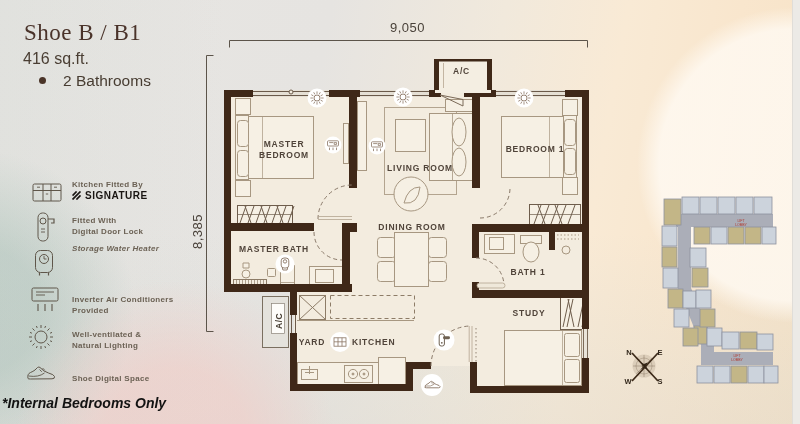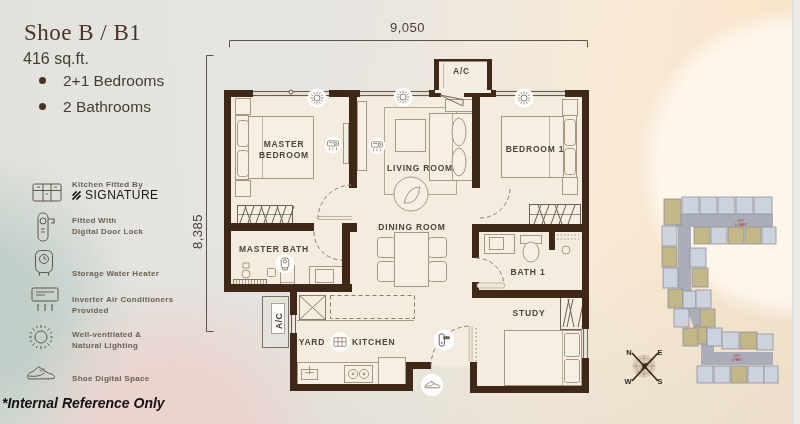--- a/index.html
+++ b/index.html
@@ -16,57 +16,56 @@
   #rightstrip{position:absolute;right:0;top:0;width:7px;height:424px;background:#eceae6;border-left:1px solid #e0ddd8;}
   .title{position:absolute;left:24px;top:20px;font-family:"Liberation Serif",serif;
     font-size:23px;color:#4a332a;letter-spacing:0.5px;}
   .sqft{position:absolute;left:23px;top:50px;font-size:16px;color:#4a3e33;}
   .bullets{position:absolute;left:39px;top:72px;font-size:15.5px;color:#473c31;}
   .bullets div{margin-bottom:8px;}
   .bullets span.dot{display:inline-block;width:7px;height:7px;border-radius:50%;background:#4a3428;
     margin-right:17px;vertical-align:2px;}
   .feat{position:absolute;left:0;top:0;width:200px;}
   .fitem{position:absolute;left:72px;font-size:8px;font-weight:bold;color:#6b6154;letter-spacing:0.3px;line-height:11px;}
-  .sig{font-size:12px;color:#191512;letter-spacing:0.5px;font-weight:normal;margin-top:37px;}
+  .sig{font-size:10px;color:#191512;letter-spacing:0.5px;font-weight:bold;margin-top:37px;}
   .internal{position:absolute;left:2px;top:395px;font-size:14px;font-weight:bold;font-style:italic;color:#121212;letter-spacing:0px;}
   svg text{font-family:"Liberation Sans",sans-serif;}
   .rm{font-size:8.5px;font-weight:bold;fill:#50443a;letter-spacing:0.8px;}
   .dim{font-size:13px;fill:#4a423a;letter-spacing:0.5px;}
 </style>
 </head>
 <body>
 
 <div id="bg"></div>
 
 <div id="rightstrip"></div>
 
 <div class="title">Shoe B / B1</div>
 
 <div class="sqft">416 sq.ft.</div>
 
 <div class="bullets">
-  <div><span class="dot"></span>2+1 Bedrooms</div>
   <div><span class="dot"></span>2 Bathrooms</div>
 </div>
 
 <div class="feat">
   <div class="fitem" style="top:179px;">Kitchen Fitted By<br>
   <span class="sig"><svg width="10" height="9" viewBox="0 0 10 9" style="vertical-align:-1px;margin-right:3px">
           <g stroke="#191512" stroke-width="1.7" fill="none">
             <path d="M0.5,8.5 L8.5,0.5 M0.5,4.6 L4.6,0.5 M4.4,8.5 L8.5,4.4"></path>
           </g>
         </svg>SIGNATURE</span></div>
   <div class="fitem" style="top:215px;">Fitted With<br>Digital Door Lock</div>
-  <div class="fitem" style="top:268px;">Storage Water Heater</div>
+  <div class="fitem" style="top:243px;font-style:italic;">Storage Water Heater</div>
   <div class="fitem" style="top:294px;">Inverter Air Conditioners<br>Provided</div>
   <div class="fitem" style="top:329px;">Well-ventilated &amp;<br>Natural Lighting</div>
   <div class="fitem" style="top:373px;">Shoe Digital Space</div>
 </div>
 
-<div class="internal">*Internal Reference Only</div>
+<div class="internal">*Internal Bedrooms Only</div>
 <svg id="plan" width="800" height="424" viewBox="0 0 800 424" style="position:absolute;left:0;top:0;">
 
 <g transform="translate(47 194)" stroke="#5f564a" fill="none">
   <rect x="-14" y="-10" width="28" height="17" rx="1.5"></rect>
   <path d="M-14,-3.5 h28 M-4,-10 v6.5 M4,-10 v6.5 M-4,-3.5 v10.5 M4,-3.5 v10.5"></path>
   <path d="M-10,-6.8 h3 M7,-6.8 h3 M-1.2,0 h2.4" stroke-width="0.9"></path>
 </g>
 
 <g transform="translate(46 227)" stroke="#5f564a" fill="none">
   <rect x="-8" y="-14" width="10" height="28" rx="4.5"></rect>

